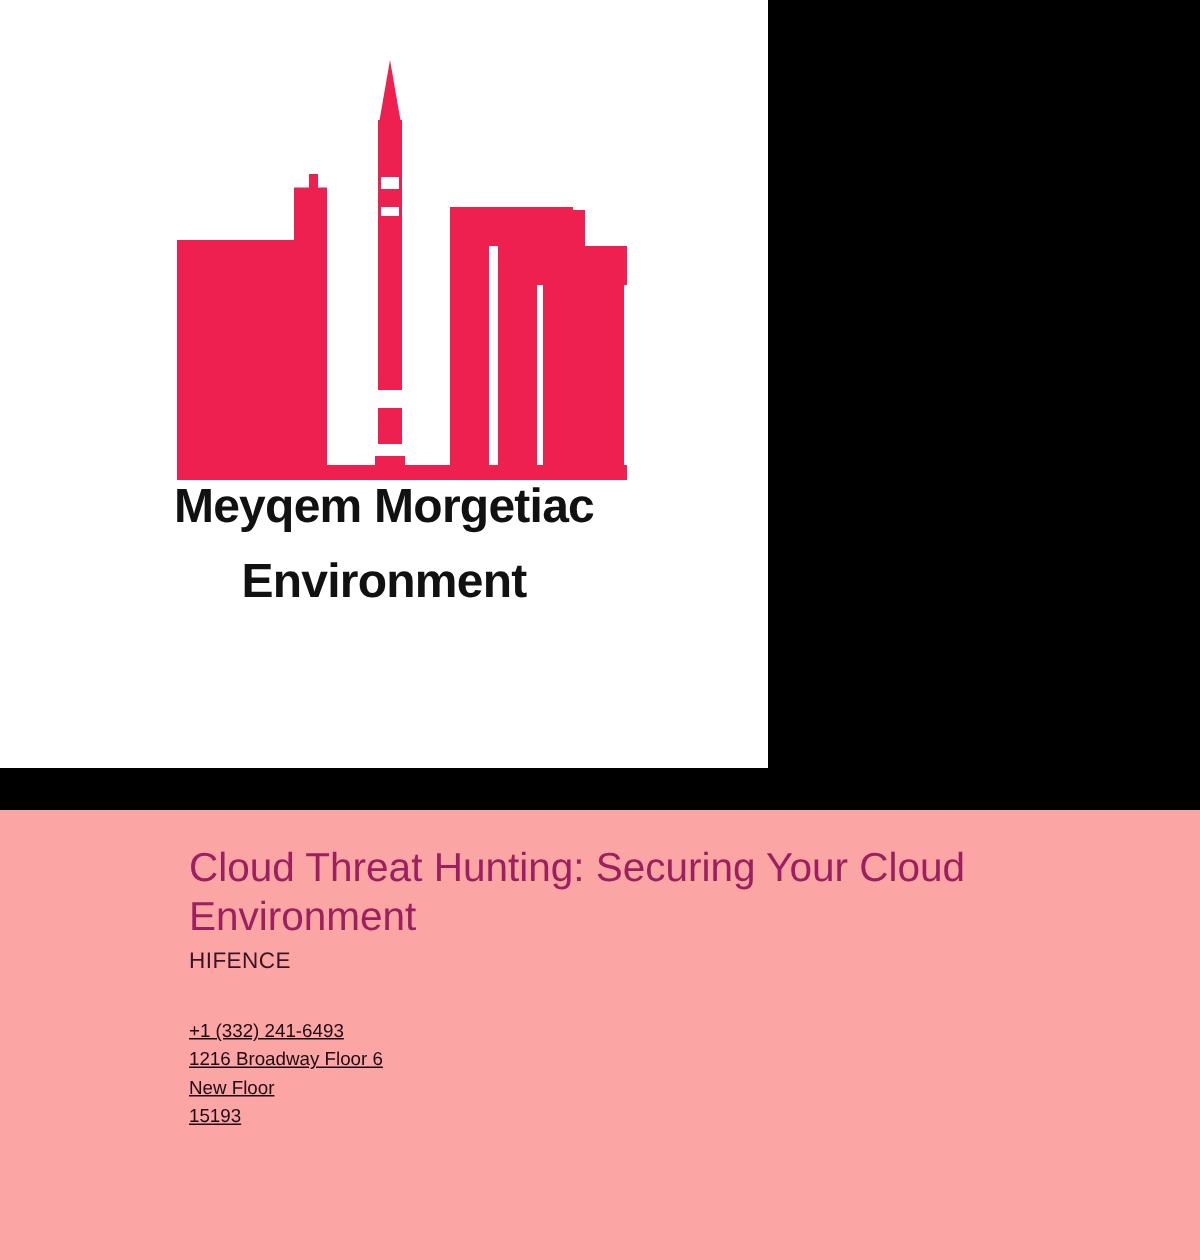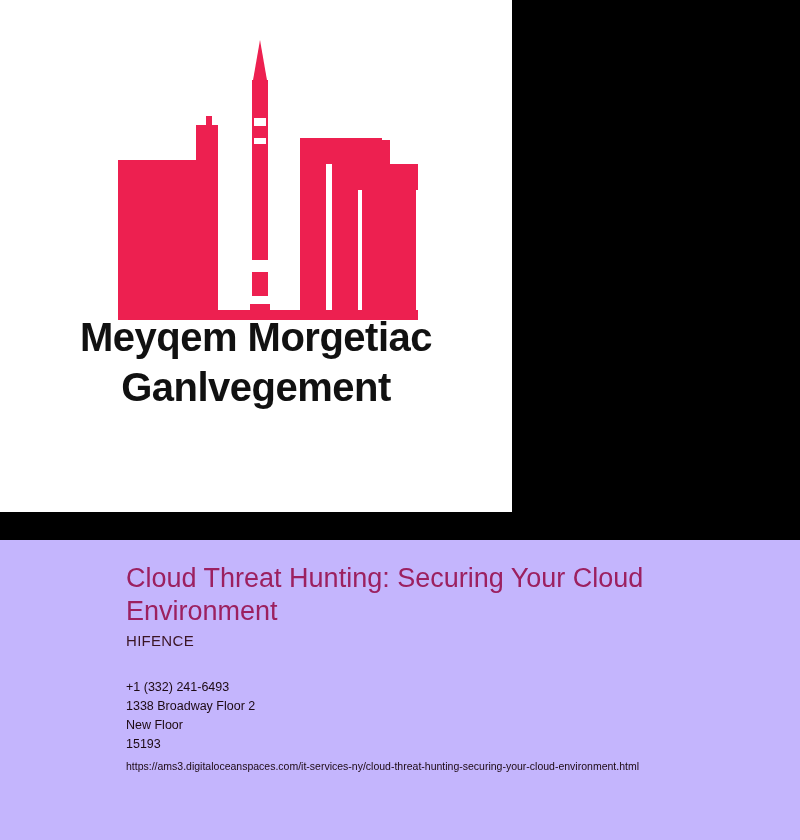--- a/index.html
+++ b/index.html
@@ -43,37 +43,37 @@
     height: 300px;
   }
 
   .logo-text {
     position: absolute;
     left: 0;
     top: 312px;
     width: 512px;
     text-align: center;
     color: #111111;
-    font-size: 40px;
+    font-size: 32px;
     font-weight: bold;
     line-height: 50px;
     letter-spacing: -0.5px;
   }
   .logo-text .line2 {
     display: block;
   }
 
   
   .info-panel {
     position: absolute;
     left: 0;
     top: 540px;
     width: 800px;
     height: 300px;
-    background: #c4b5fd;
+    background: #fca5a5;
   }
 
   .info-title {
     position: absolute;
     left: 126px;
     top: 22px;
     width: 600px;
     color: #9c2060;
     font-size: 27px;
     line-height: 33px;
@@ -94,20 +94,21 @@
     position: absolute;
     left: 126px;
     top: 138px;
     color: #1d0a13;
     font-size: 12.5px;
     line-height: 19px;
   }
 
   .info-contact div {
     white-space: nowrap;
+    text-decoration: underline;
   }
 
   .info-url {
     position: absolute;
     left: 126px;
     top: 220px;
     color: #1d0a13;
     font-size: 10.5px;
     white-space: nowrap;
   }
@@ -144,35 +145,34 @@
           <rect x="358" y="144" width="60" height="26"></rect>
           <rect x="386" y="144" width="30" height="166"></rect>
 
           <rect x="118" y="290" width="300" height="20"></rect>
         </g>
       </svg>
     </div>
 
     <div class="logo-text">
       <span>Meyqem Morgetiac</span>
-      <span class="line2">Ganlvegement</span>
+      <span class="line2">Environment</span>
     </div>
 
   </div>
 
   <div class="info-panel">
 
     <div class="info-title">Cloud Threat Hunting: Securing Your Cloud Environment</div>
 
     <div class="info-brand">HIFENCE</div>
 
     <div class="info-contact">
       <div>+1 (332) 241-6493</div>
-      <div>1338 Broadway Floor 2</div>
+      <div>1216 Broadway Floor 6</div>
       <div>New Floor</div>
       <div>15193</div>
     </div>
 
-    <div class="info-url">https://ams3.digitaloceanspaces.com/it-services-ny/cloud-threat-hunting-securing-your-cloud-environment.html</div>
 
   </div>
 
 </div>
 
 </body></html>

